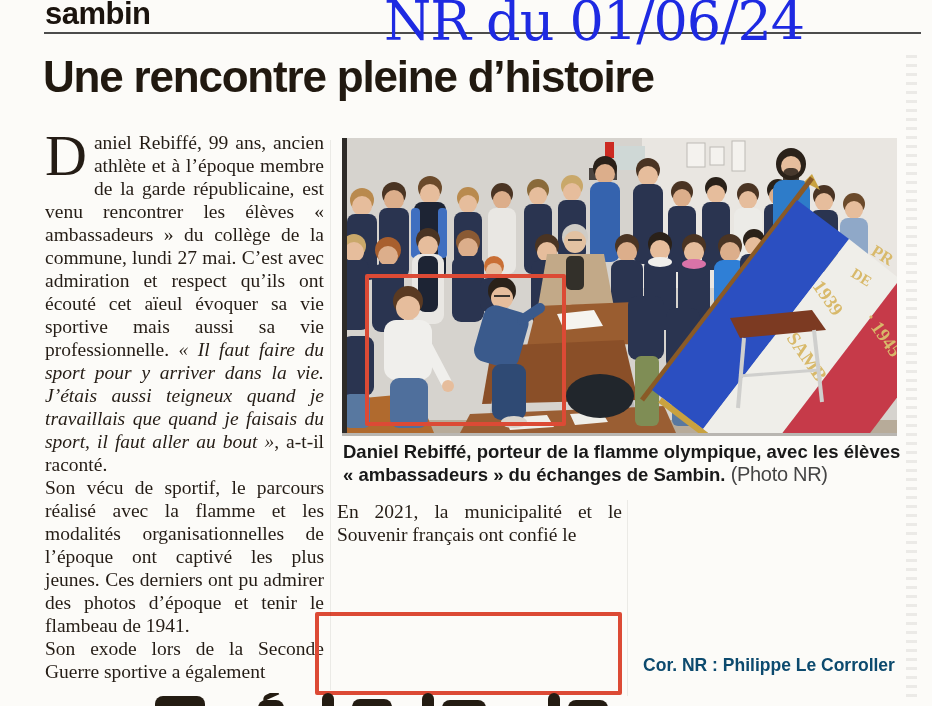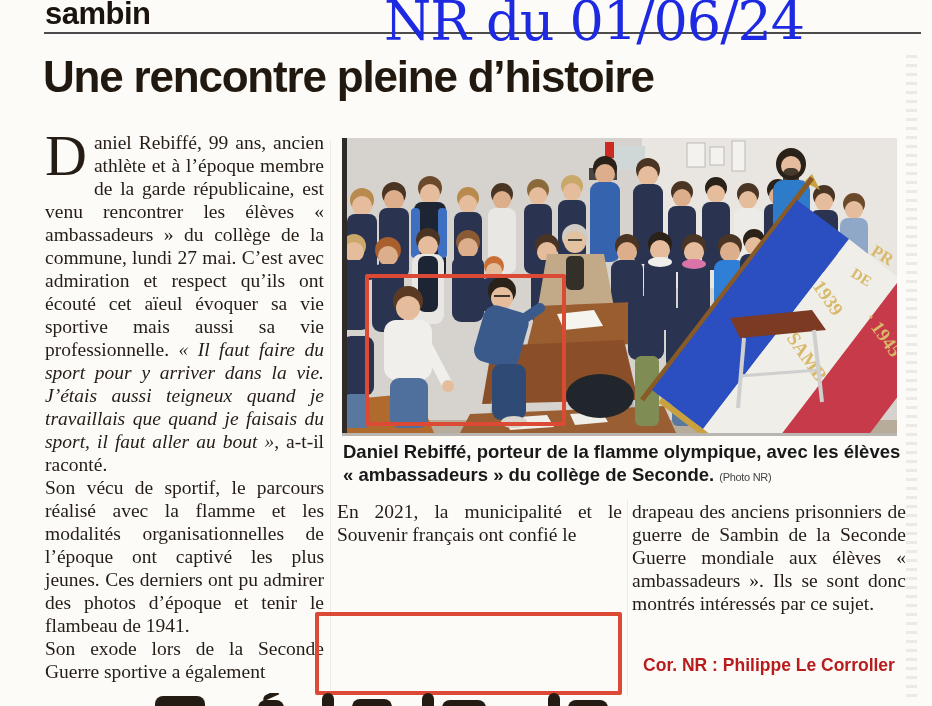--- a/index.html
+++ b/index.html
@@ -47,26 +47,26 @@
     position:absolute; left:342px; top:138px; width:555px; height:295px;
     border-bottom:3px solid #b9b6b1; background:#d6d3ce;
   }
   .photo-wrap svg { display:block; }
   .caption {
     position:absolute; left:343px; top:440px; width:563px;
     font-family:"Liberation Sans", sans-serif; font-weight:700;
     font-size:18.5px; line-height:23px; color:#191919; text-align:left;
   }
   .credit {
-    font-weight:400; font-size:11px; color:#454545; letter-spacing:-0.3px;
+    font-weight:400; font-size:20px; color:#454545; letter-spacing:-0.3px;
   }
   .byline {
     position:absolute; left:632px; top:655px; width:274px; text-align:center;
     font-family:"Liberation Sans", sans-serif; font-weight:700;
-    font-size:17.5px; color:#b91c1c; white-space:nowrap;
+    font-size:17.5px; color:#0c4a6e; white-space:nowrap;
   }
   
   .redbox {
     position:absolute; box-sizing:border-box;
     border:4px solid #dc4a35; border-radius:2px; pointer-events:none;
   }
   .redbox-photo { left:365px; top:274px; width:201px; height:152px; }
   .redbox-text  { left:315px; top:612px; width:307px; height:83px; }
   
   .ghost-rule {
@@ -358,29 +358,26 @@
         <polygon points="388,180 470,172 484,192 398,200" fill="#7c3a22"></polygon>
         <line x1="402" y1="200" x2="396" y2="270" stroke="#cfcfcd" stroke-width="4"></line>
         <line x1="472" y1="192" x2="480" y2="264" stroke="#cfcfcd" stroke-width="4"></line>
         <line x1="397" y1="238" x2="477" y2="232" stroke="#cfcfcd" stroke-width="3"></line>
       </g>
 
       <rect x="0" y="0" width="5" height="295" fill="#2e2b28"></rect>
     </svg>
   </div>
 
-  <div class="caption"><span>Daniel Rebiffé, porteur de la flamme olympique, avec les élèves « ambassadeurs » du collège de Seconde. </span><span class="credit">(Photo NR)</span></div>
+  <div class="caption"><span>Daniel Rebiffé, porteur de la flamme olympique, avec les élèves « ambassadeurs » du échanges de Sambin. </span><span class="credit">(Photo NR)</span></div>
 
   <div class="col col2">
     <p>En 2021, la municipalité et le Souvenir français ont confié le</p>
   </div>
 
-  <div class="col col3">
-    <p>drapeau des anciens prisonniers de guerre de Sambin de la Seconde Guerre mondiale aux élèves « ambassadeurs ». Ils se sont donc montrés intéressés par ce sujet.</p>
-  </div>
 
   <div class="byline">Cor. NR : Philippe Le Corroller</div>
 
   <div class="redbox redbox-photo"></div>
   <div class="redbox redbox-text"></div>
 
   <div class="ghost-rule ghost-a"></div>
   <div class="ghost-rule ghost-b"></div>
   <div class="ghost-strip"></div>
 

